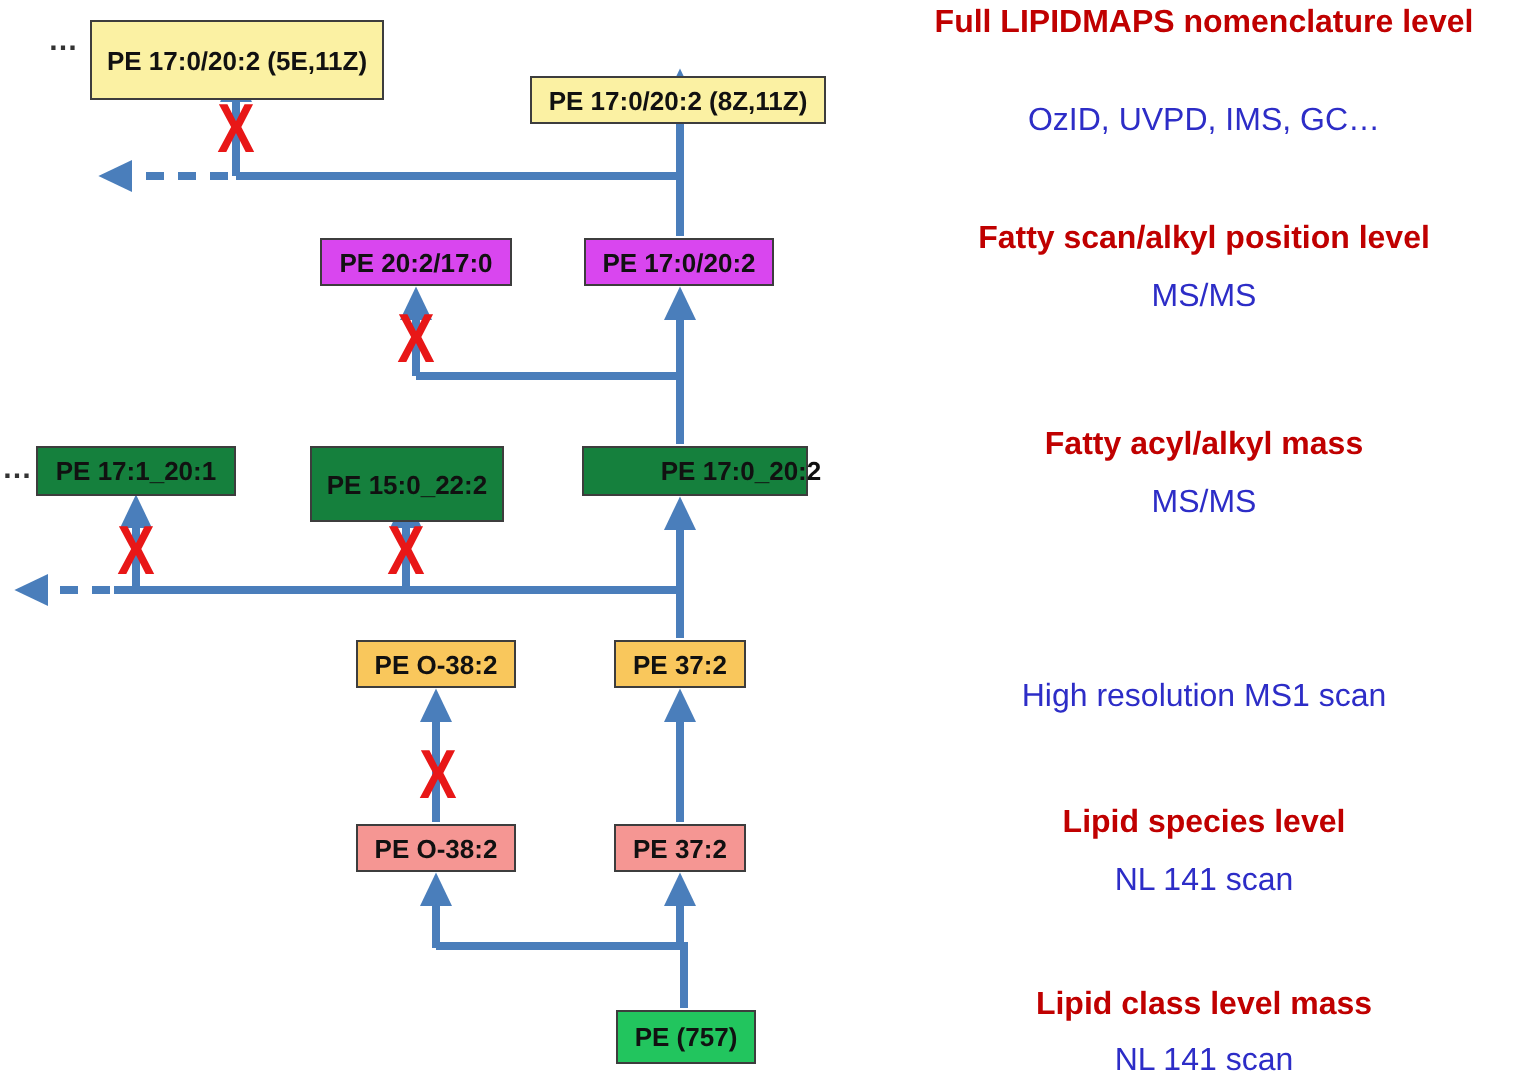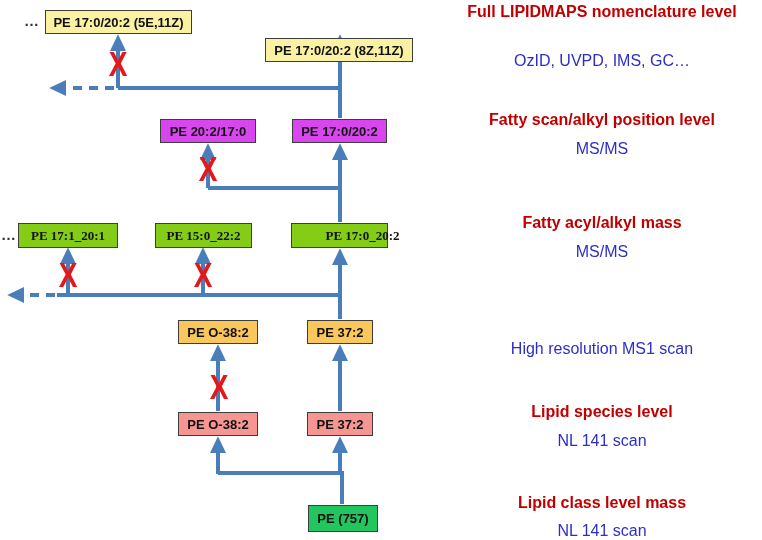--- a/index.html
+++ b/index.html
@@ -4,21 +4,21 @@
 <style>
   html,body{margin:0;padding:0;background:#ffffff;}
   .canvas{position:relative;width:762px;height:540px;background:#ffffff;
           font-family:"Liberation Sans",sans-serif;overflow:hidden;}
   svg.wires{position:absolute;left:0;top:0;width:762px;height:540px;}
   .node{position:absolute;display:flex;align-items:center;justify-content:center;
         font-weight:bold;font-size:13px;color:#111;border:1.6px solid #3d3d3d;
         box-sizing:border-box;white-space:nowrap;z-index:2;}
   .c-yellow{background:#fbf1a3;}
   .c-white{background:#d946ef;}
-  .c-green{background:#84cc16;font-family:Liberation Serif, serif;}
+  .c-green{background:#15803d;}
   .c-orange{background:#f9c75c;}
   .c-pink{background:#f59693;}
   .c-blue{background:#22c55e;}
   .xmark{position:absolute;color:#e81717;font-weight:bold;font-size:33px;line-height:1;
          transform:translate(-50%,-50%) scale(0.85,1.05);z-index:3;}
   .ellipsis{position:absolute;font-weight:bold;font-size:15px;color:#333;z-index:2;}
   .lvl-title{position:absolute;left:442px;width:320px;text-align:center;
              color:#c00000;font-weight:bold;font-size:16px;line-height:19px;}
   .lvl-method{position:absolute;left:442px;width:320px;text-align:center;
               color:#2d2dc7;font-size:16px;line-height:19px;}
@@ -56,29 +56,29 @@
       <path d="M340,118 V39" marker-end="url(#arr)"></path>
       <path d="M118,88 H340"></path>
       <path d="M118,88 V39" marker-end="url(#arr)"></path>
       <path d="M114,88 H54" stroke-dasharray="9 7" marker-end="url(#arr)"></path>
     </g>
   </svg>
 
   <span class="ellipsis" style="left:24px;top:12px;">…</span>
   <span class="ellipsis" style="left:1px;top:226px;">…</span>
 
-  <div class="node c-yellow" style="left:45px;top:10px;width:147px;height:24px;">PE 17:0/20:2 (5E,11Z)</div>
+  <div class="node c-yellow" style="left:45px;top:10px;width:147px;height:40px;">PE 17:0/20:2 (5E,11Z)</div>
   <div class="node c-yellow" style="left:265px;top:10px;width:148px;height:24px;margin-top:28px;">PE 17:0/20:2 (8Z,11Z)</div>
 
   <div class="node c-white" style="left:160px;top:119px;width:96px;height:24px;">PE 20:2/17:0</div>
   <div class="node c-white" style="left:292px;top:119px;width:95px;height:24px;">PE 17:0/20:2</div>
 
   <div class="node c-green" style="left:18px;top:223px;width:100px;height:25px;">PE 17:1_20:1</div>
-  <div class="node c-green" style="left:155px;top:223px;width:97px;height:25px;">PE 15:0_22:2</div>
-  <div class="node c-green" style="left:291px;top:223px;width:97px;height:25px;padding-left:46px;">PE 17:0_20:2</div>
+  <div class="node c-green" style="left:155px;top:223px;width:97px;height:38px;">PE 15:0_22:2</div>
+  <div class="node c-green" style="left:291px;top:223px;width:113px;height:25px;padding-left:46px;">PE 17:0_20:2</div>
 
   <div class="node c-orange" style="left:178px;top:320px;width:80px;height:24px;">PE O-38:2</div>
   <div class="node c-orange" style="left:307px;top:320px;width:66px;height:24px;">PE 37:2</div>
 
   <div class="node c-pink" style="left:178px;top:412px;width:80px;height:24px;">PE O-38:2</div>
   <div class="node c-pink" style="left:307px;top:412px;width:66px;height:24px;">PE 37:2</div>
 
   <div class="node c-blue" style="left:308px;top:505px;width:70px;height:27px;">PE (757)</div>
 
   <span class="xmark" style="left:118px;top:64px;">X</span>

